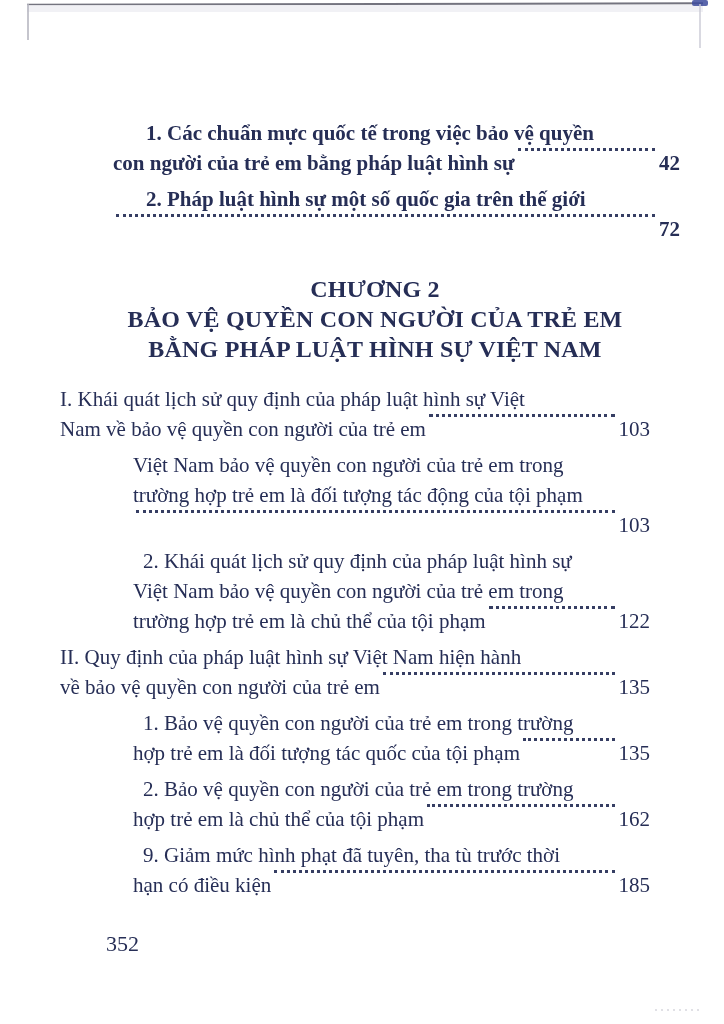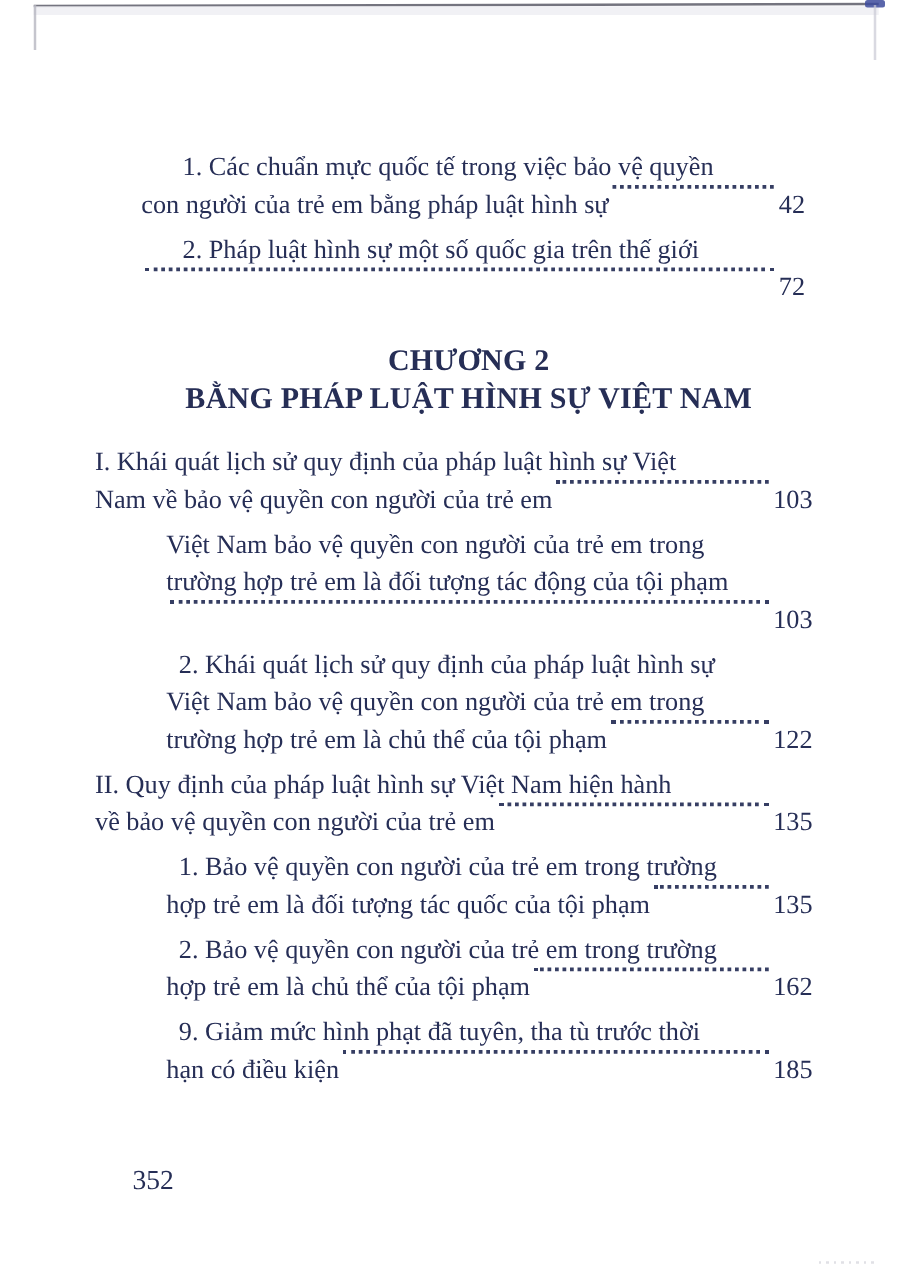--- a/index.html
+++ b/index.html
@@ -48,22 +48,22 @@
     background: repeating-linear-gradient(90deg, #d9d9df 0 2px, transparent 2px 6px);
     opacity: .8;
   }
 
   
   .toc {
     position: absolute; top: 118px; left: 0; right: 0;
     font-size: 21px; line-height: 30px;
   }
   .entry { margin-bottom: 6px; }
-  .entry.top   { margin-left: 113px; margin-right: 80px; }
-  .entry.roman { margin-left: 76px; margin-right: 74px; }
+  .entry.top   { margin-left: 113px; margin-right: 44px; font-weight: bold; }
+  .entry.roman { margin-left: 60px; margin-right: 74px; }
   .entry.sub   { margin-left: 133px; margin-right: 74px; }
   .entry.top   .line.first { padding-left: 33px; }
   .entry.sub   .line.first { padding-left: 10px; }
   .line { white-space: nowrap; }
   .tail-row { display: flex; align-items: flex-start; white-space: nowrap; }
   .tail-text { flex: 0 0 auto; }
   .dots {
     flex: 1 1 auto; min-width: 14px;
     border-bottom: 3px dotted var(--ink);
     margin: 0 4px 5px 3px;
@@ -104,20 +104,21 @@
     </div>
     <div class="entry top">
       <div class="line first">2. Pháp luật hình sự một số quốc gia trên thế giới</div>
       <div class="line tail-row">
         <span class="dots"></span>
         <span class="pg">72</span>
       </div>
     </div>
     <div class="heading">
       <div class="heading-line">CHƯƠNG 2</div>
+      <div class="heading-line">BẢO VỆ QUYỀN CON NGƯỜI CỦA TRẺ EM</div>
       <div class="heading-line">BẰNG PHÁP LUẬT HÌNH SỰ VIỆT NAM</div>
     </div>
     <div class="entry roman">
       <div class="line first">I. Khái quát lịch sử quy định của pháp luật hình sự Việt</div>
       <div class="line tail-row">
         <span class="tail-text">Nam về bảo vệ quyền con người của trẻ em</span>
         <span class="dots"></span>
         <span class="pg">103</span>
       </div>
     </div>

